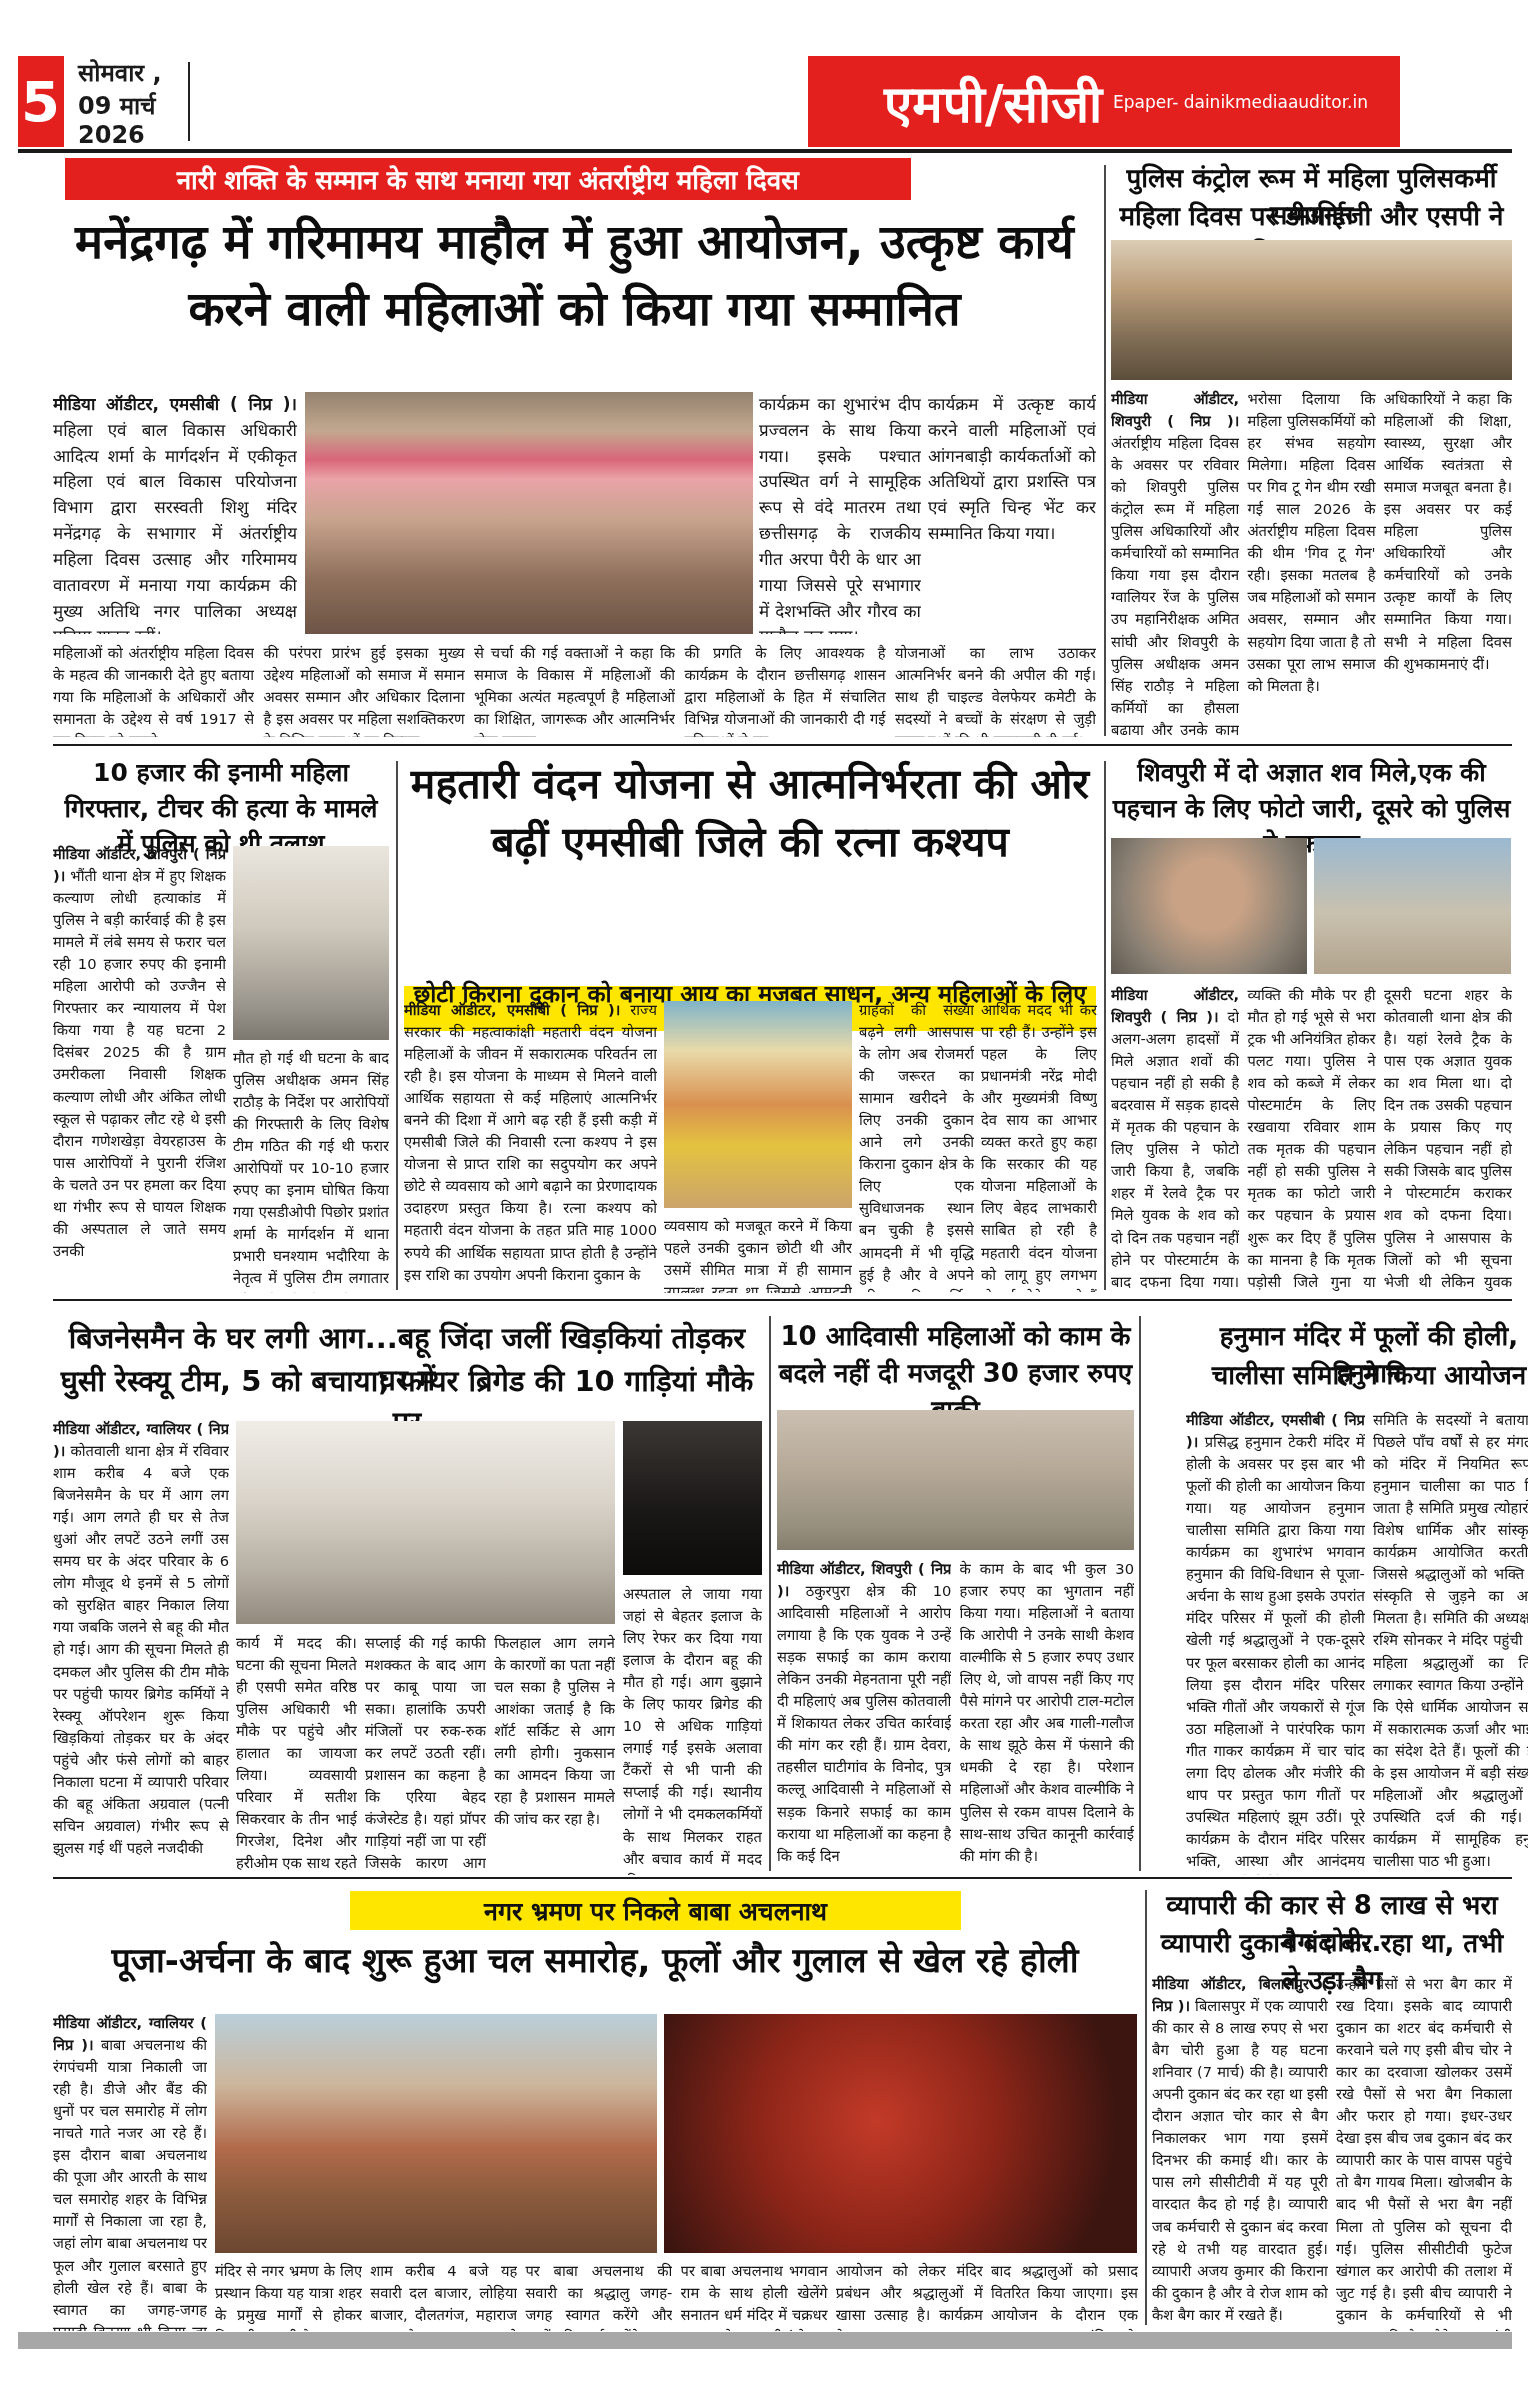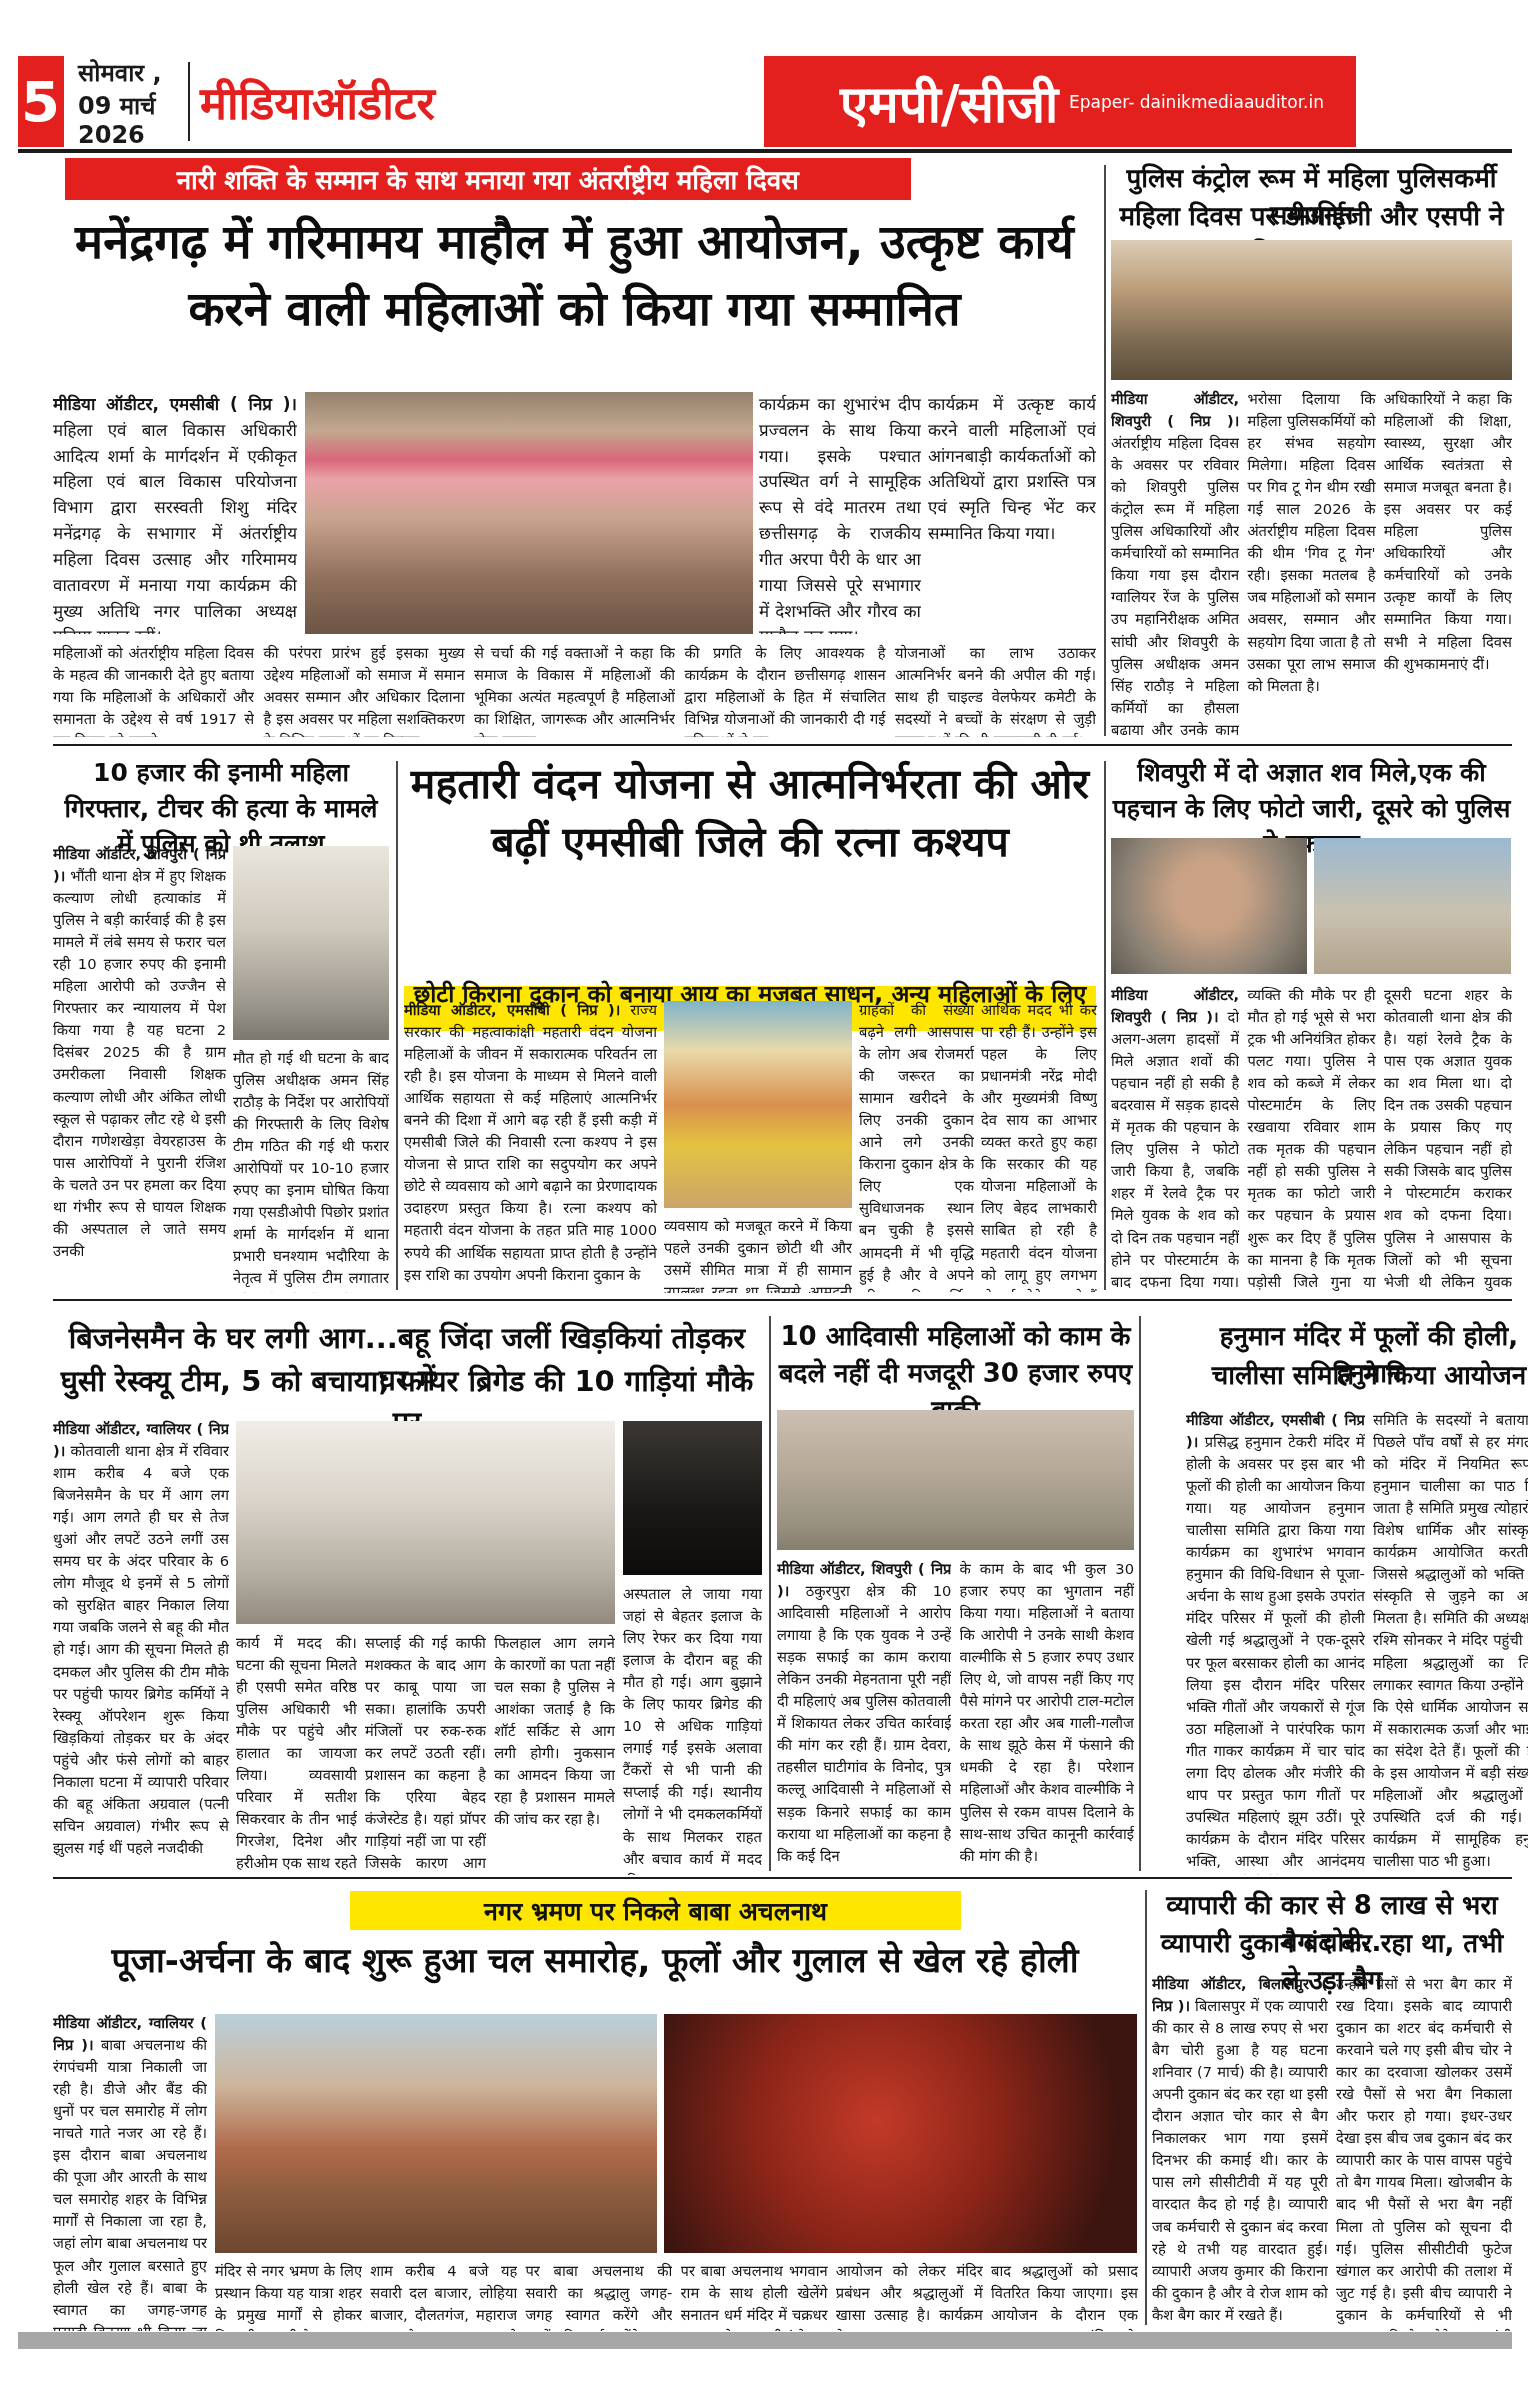--- a/index.html
+++ b/index.html
@@ -46,22 +46,21 @@
   .ph-deity   { background:radial-gradient(circle at 45% 45%,#c33a28 0%,#8b2518 42%,#3d1510 82%); }
 </style>
 </head>
 <body>
 
 <div class="page">
 
   <div class="abs pagenum" style="left:17.6px;top:56px;width:46px;height:91px">5</div>
   <div class="abs dateline" style="left:78px;top:56px;width:109px;height:91px">सोमवार , 09 मार्च 2026</div>
   <div class="abs" style="left:188px;top:62px;width:1.8px;height:79px;background:#222"></div>
-  <div class="abs masthead" style="left:200px;top:56px;width:341px;height:91px">मीडियाऑडीटर</div>
-  <div class="abs redband" style="left:764px;top:56px;width:592px;height:91px">
+  <div class="abs redband" style="left:808px;top:56px;width:592px;height:91px">
     <span class="edition">एमपी/सीजी</span>
     <span class="epaper">Epaper- dainikmediaauditor.in</span>
   </div>
   <div class="hrule" style="left:17.6px;top:149px;width:1494px;height:4.1px"></div>
 
   <div class="abs" style="left:53px;top:158px;width:1043px;height:582px">
     <div class="abs kicker-red" style="left:11.8px;top:0;width:846px;height:42px;font-size:26px">नारी शक्ति के सम्मान के साथ मनाया गया अंतर्राष्ट्रीय महिला दिवस</div>
     <div class="abs hl" style="left:0;top:51px;width:1043px;height:176px;font-size:47px">मनेंद्रगढ़ में गरिमामय माहौल में हुआ आयोजन, उत्कृष्ट कार्य करने वाली महिलाओं को किया गया सम्मानित</div>
     <div class="abs" style="left:0;top:234px;width:244px;height:242px">
       <p class="bt bt-lg"><b class="byl">मीडिया ऑडीटर, एमसीबी ( निप्र )।</b> <span>महिला एवं बाल विकास अधिकारी आदित्य शर्मा के मार्गदर्शन में एकीकृत महिला एवं बाल विकास परियोजना विभाग द्वारा सरस्वती शिशु मंदिर मनेंद्रगढ़ के सभागार में अंतर्राष्ट्रीय महिला दिवस उत्साह और गरिमामय वातावरण में मनाया गया कार्यक्रम की मुख्य अतिथि नगर पालिका अध्यक्ष प्रतिमा यादव रहीं।</span></p>

